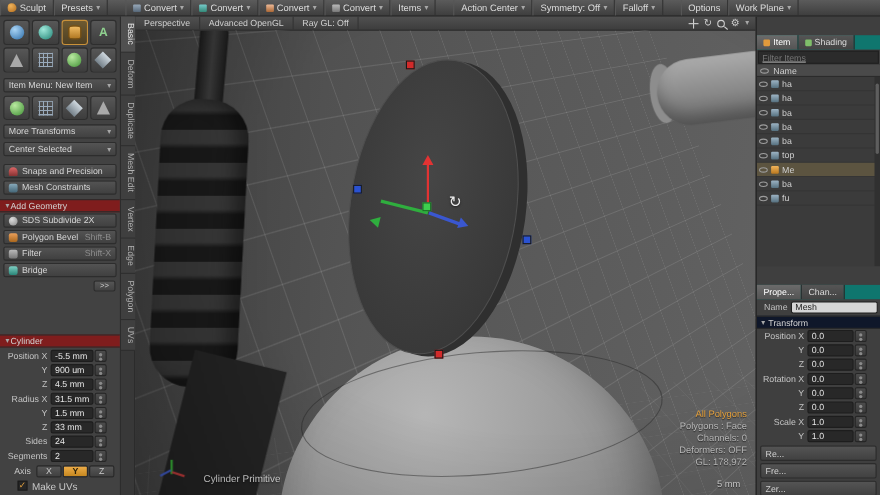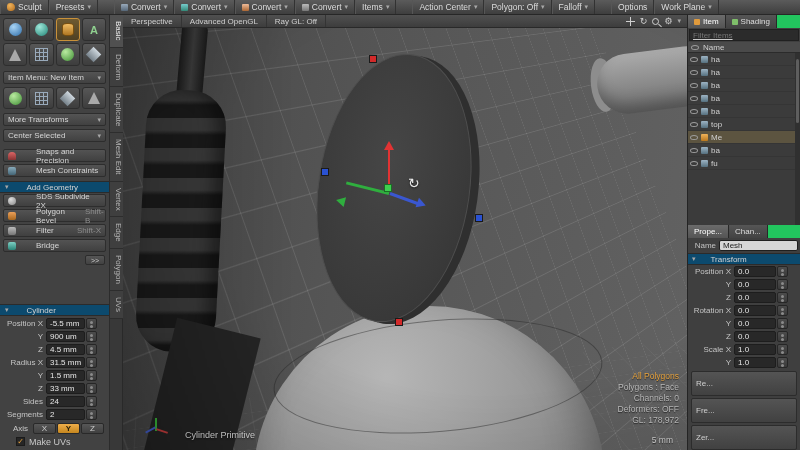--- a/index.html
+++ b/index.html
@@ -37,32 +37,32 @@
       repeating-linear-gradient(0deg,#9ab 0 1px,transparent 1px 4px),
       repeating-linear-gradient(90deg,#9ab 0 1px,transparent 1px 4px);}
   .p-ball{width:13px;height:13px;border-radius:50%;background:radial-gradient(circle at 35% 30%,#b9eaa0,#3f8f34);}
   .p-gem{width:11px;height:11px;transform:rotate(45deg);background:linear-gradient(#cfd8df,#748089);}
   .icon-row { display:flex; gap:2px; padding:2px 3px; }
   .icon-row .tool-cell { flex:1; height:22px; }
   .dd-row { margin:2px 3px 1px; height:13px; background:linear-gradient(#545454,#414141);
     border:1px solid #2d2d2d; border-radius:2px; display:flex; align-items:center;
     justify-content:space-between; padding:0 4px; font-size:8px; color:#d6d6d6; }
   .lbtn { margin:1px 3px; height:13px; background:linear-gradient(#535353,#404040);
-    border:1px solid #2d2d2d; border-radius:2px; display:flex; align-items:center; gap:20px;
+    border:1px solid #2d2d2d; border-radius:2px; display:flex; align-items:center; gap:4px;
     padding:0 4px; font-size:8px; color:#d6d6d6; }
   .lbtn .key { margin-left:auto; color:#8d8d8d; }
   .li-ic { width:8px; height:8px; border-radius:2px; flex:0 0 auto; }
   .i-magnet{background:linear-gradient(#d66,#833);border-radius:4px 4px 1px 1px;}
   .i-mesh{background:linear-gradient(#8ab,#467);}
   .i-sds{background:radial-gradient(circle at 35% 30%,#ddd,#888);border-radius:50%;}
   .i-bevel{background:linear-gradient(#eba05a,#a9671d);}
   .i-extrude{background:linear-gradient(#bbb,#777);}
   .i-bridge{background:linear-gradient(#7ed0c4,#2a8578);}
-  .section-hd { margin-top:3px; height:12px; background:#0c4a6e; border-top:1px solid #2b2b2b;
-    border-bottom:1px solid #2b2b2b; display:flex; align-items:center; gap:18px; padding:0 5px;
+  .section-hd { margin-top:3px; height:12px; background:#7f1d1d; border-top:1px solid #2b2b2b;
+    border-bottom:1px solid #2b2b2b; display:flex; align-items:center; gap:1px; padding:0 5px;
     font-size:8px; color:#d2d2d2; }
   .expand-row { display:flex; justify-content:flex-end; padding:2px 4px; }
   .expand-btn { width:20px; height:10px; background:linear-gradient(#565656,#424242);
     border:1px solid #2c2c2c; border-radius:2px; font-size:7px; color:#ccc;
     display:flex; align-items:center; justify-content:center; }
   .cyl-block { margin-top:auto; padding-bottom:2px; }
   .fld { display:flex; align-items:center; height:12px; padding-right:12px; margin:1px 0; }
   .fld .lab { width:46px; text-align:right; padding-right:3px; font-size:8px; color:#c4c4c4;
     white-space:nowrap; overflow:hidden; }
   .fld .val { flex:1; height:11px; background:#282828; border:1px solid #1d1d1d; border-radius:2px;
@@ -165,21 +165,21 @@
     text-shadow:0 1px 2px rgba(0,0,0,.7); }
   .stats { position:absolute; right:8px; bottom:24px; text-align:right; font-size:8.5px; line-height:1.3;
     color:#bdbdbd; text-shadow:0 1px 1px rgba(0,0,0,.6); }
   .stats .hl { color:#e8a33d; }
   .grid-size { position:absolute; right:14px; bottom:5px; font-size:8.5px; color:#d2d2d2;
     text-shadow:0 1px 1px rgba(0,0,0,.6); }
 
   
   .right-panel { position:absolute; top:15px; left:687px; width:113px; height:435px; background:#3f3f3f;
     border-left:1px solid #242424; display:flex; flex-direction:column; font-size:8px; overflow:hidden; }
-  .rp-tabs { height:13px; display:flex; background:#22c55e; flex:0 0 auto; }
+  .rp-tabs { height:13px; display:flex; background:#0f766e; flex:0 0 auto;margin-top:17px; }
   .rp-tab { padding:0 6px; display:flex; align-items:center; gap:3px;
     border-right:1px solid #282828; background:linear-gradient(#555,#434343); color:#ddd; }
   .rp-tab.sel { background:linear-gradient(#6b6b6b,#545454); color:#fff; }
   .tab-ic { width:6px; height:6px; border-radius:1px; }
   .ti-item { background:#e09a3c; } .ti-shading { background:#7fbf6a; }
   .rp-filter { margin:1px; height:12px; background:#2b2b2b; border:1px solid #202020;
     display:flex; align-items:center; padding:0 3px; flex:0 0 auto;text-decoration:underline; }
   .rp-filter input { background:transparent; border:none; outline:none; color:#9a9a9a;
     font-size:8px; width:100%; font-family:inherit; }
   .rp-listhd { height:11px; background:#4a4a4a; border-bottom:1px solid #2b2b2b;
@@ -194,24 +194,24 @@
   .t-cam { background:linear-gradient(#c9c9c9,#808080); border-radius:2px 1px 1px 2px; }
   .t-light { background:radial-gradient(circle at 40% 35%,#f4e08a,#c2a12e); border-radius:50%; }
   .t-sel { background:linear-gradient(#f0b35a,#b9771d); }
   .rname { white-space:nowrap; overflow:hidden; text-overflow:ellipsis; color:#d0d0d0; }
   .rp-scroll { position:absolute; right:0; top:0; width:5px; height:100%; background:#303030; }
   .rp-scroll .thumb { position:absolute; top:6px; left:1px; width:3px; height:64px; background:#5e5e5e; border-radius:2px; }
   .rp-name-row { height:15px; display:flex; align-items:center; gap:3px; padding:1px 2px; flex:0 0 auto; }
   .rp-name-row .nlab { width:26px; text-align:right; color:#c2c2c2; }
   .rp-name-row .nval { flex:1; height:11px; background:#d6d6d6; color:#222; border:1px solid #1f1f1f;
     border-radius:2px; display:flex; align-items:center; padding:0 3px;text-align:right; }
-  .rp-sechd { height:12px; background:#0c4a6e; border-top:1px solid #2b2b2b; border-bottom:1px solid #2b2b2b;
-    display:flex; align-items:center; gap:15px; padding:0 4px; color:#d2d2d2; flex:0 0 auto; }
+  .rp-sechd { height:12px; background:#0f172a; border-top:1px solid #2b2b2b; border-bottom:1px solid #2b2b2b;
+    display:flex; align-items:center; gap:3px; padding:0 4px; color:#d2d2d2; flex:0 0 auto; }
   .rp-actions { padding:2px 3px; display:flex; flex-direction:column; gap:2px; }
-  .rp-act { height:25px; background:linear-gradient(#545454,#414141); border:1px solid #2c2c2c;
+  .rp-act { height:14px; background:linear-gradient(#545454,#414141); border:1px solid #2c2c2c;
     border-radius:2px; display:flex; align-items:center; padding:0 4px; color:#d0d0d0; }
 </style>
 </head>
 <body>
 
 <div id="app">
 
   <div class="toolbar">
     <div class="tb-btn">
       <span class="ic blob"></span>
@@ -245,21 +245,21 @@
     <div class="tb-btn">
       <span>Items</span>
       <span class="arrow">▾</span>
     </div>
     <div class="tb-gap"></div>
     <div class="tb-btn">
       <span>Action Center</span>
       <span class="arrow">▾</span>
     </div>
     <div class="tb-btn">
-      <span>Polygon: Off</span>
+      <span>Symmetry: Off</span>
       <span class="arrow">▾</span>
     </div>
     <div class="tb-btn">
       <span>Falloff</span>
       <span class="arrow">▾</span>
     </div>
     <div class="tb-gap"></div>
     <div class="tb-btn">
       <span>Options</span>
     </div>

